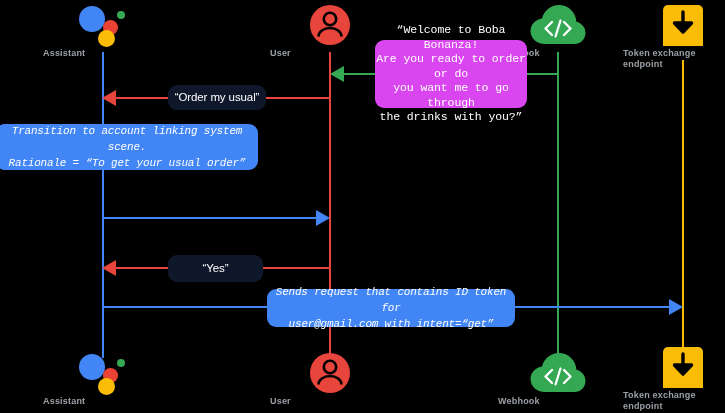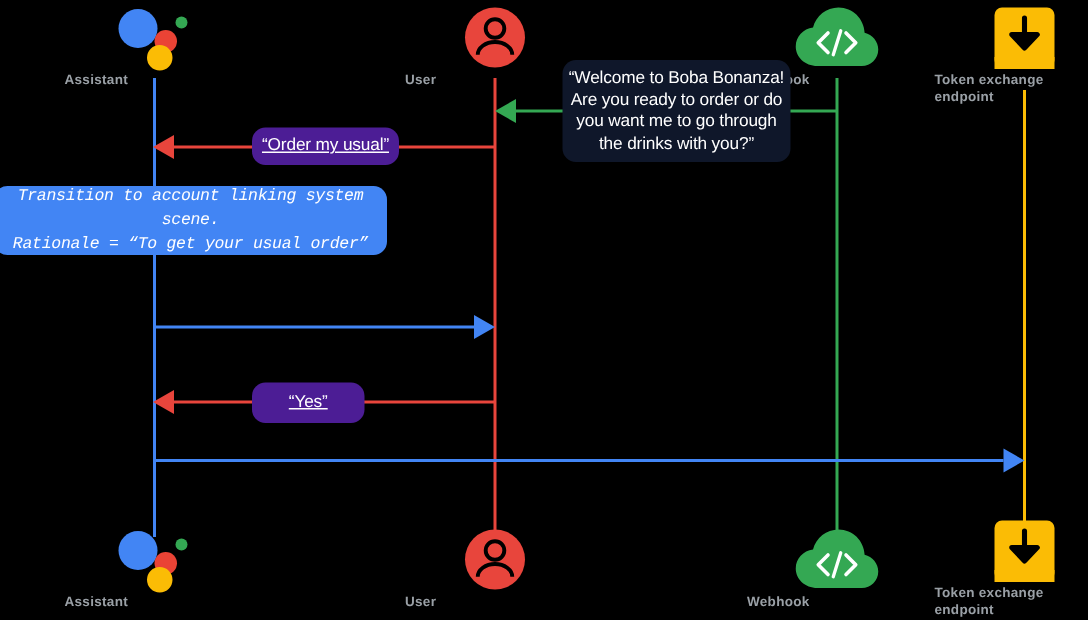--- a/index.html
+++ b/index.html
@@ -94,23 +94,23 @@
     line-height: 14.5px;
     letter-spacing: -0.1px;
   }
   .bubble-code {
     font-family: "Liberation Mono", monospace;
     font-style: italic;
     font-size: 11px;
     line-height: 16px;
     letter-spacing: -0.2px;
   }
-  .bubble-red   { background: #4c1d95; text-decoration: underline; }
+  .bubble-red   { background: #0f172a; }
   .bubble-blue  { background: #4285F4; }
-  .bubble-green { background: #0f172a; }
+  .bubble-green { background: #d946ef; font-family: Liberation Mono, monospace; }
 </style>
 </head>
 <body>
 
 <div id="canvas">
 
   <div class="lifeline" style="left:102px; top:52px; height:306px; background:#4285F4;"></div>
   <div class="lifeline" style="left:329px; top:52px; height:306px; background:#E8453C;"></div>
   <div class="lifeline" style="left:557px; top:52px; height:306px; background:#34A853;"></div>
   <div class="lifeline" style="left:682px; top:60px; height:288px; background:#FBBC05;"></div>
@@ -174,24 +174,26 @@
   <div class="bubble bubble-red bubble-speech" style="left:168px; top:85px; width:98px; height:25px;">“Order my usual”</div>
 
   <div class="bubble bubble-blue bubble-code" style="left:-4px; top:124px; width:262px; height:46px;">Transition to account linking system scene.
 Rationale = “To get your usual order”</div>
 
   <div class="hline" style="left:103px; top:217px; width:213px; background:#4285F4;"></div>
   <div class="arrow arrow-right" style="left:316px; top:210px; color:#4285F4;"></div>
 
   <div class="hline" style="left:116px; top:267px; width:214px; background:#E8453C;"></div>
   <div class="arrow arrow-left" style="left:102px; top:260px; color:#E8453C;"></div>
-  <div class="bubble bubble-red bubble-speech" style="left:168px; top:255px; width:75px; height:27px;">“Yes”</div>
+  <div class="bubble bubble-red bubble-speech" style="left:168px; top:255px; width:95px; height:27px;">“Yes”</div>
 
   <div class="hline" style="left:103px; top:306px; width:566px; background:#4285F4;"></div>
   <div class="arrow arrow-right" style="left:669px; top:299px; color:#4285F4;"></div>
+  <div class="bubble bubble-blue bubble-code" style="left:267px; top:289px; width:248px; height:38px;">Sends request that contains ID token for
+user@gmail.com with intent=“get”</div>
 
   <div class="actor" style="left:43px; top:352px;">
     <div class="assistant-icon">
       <span class="dot dot-blue"></span>
       <span class="dot dot-red"></span>
       <span class="dot dot-green"></span>
       <span class="dot dot-yellow"></span>
     </div>
     <div class="actor-label">Assistant</div>
   </div>

